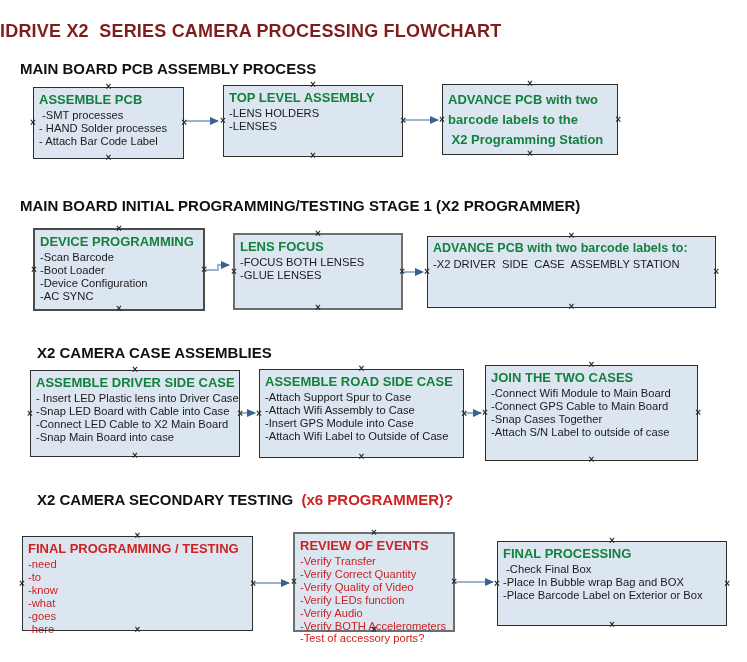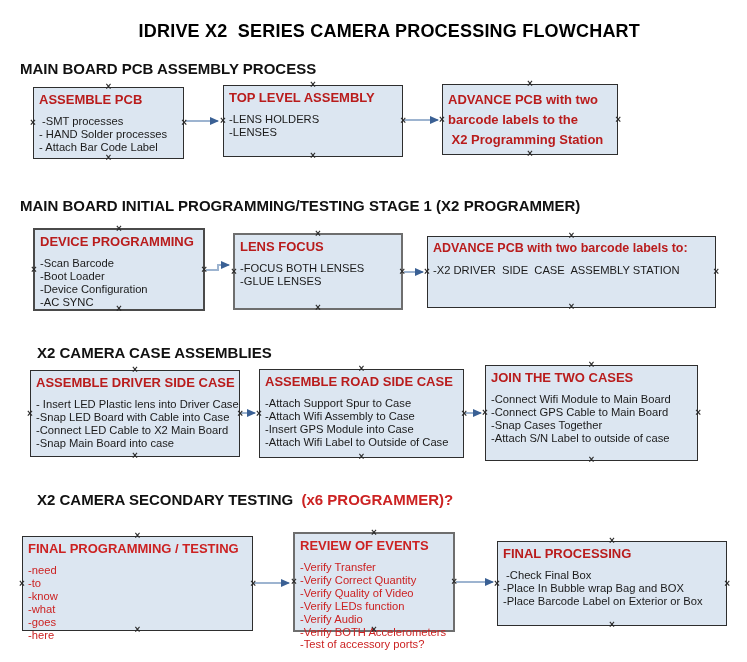--- a/index.html
+++ b/index.html
@@ -1,42 +1,42 @@
 <!DOCTYPE html>
 <html><head>
 <meta charset="utf-8">
 <style>
   html,body{margin:0;padding:0;background:#ffffff;}
   #stage{
     position:relative;width:747px;height:662px;background:#ffffff;overflow:hidden;
     font-family:"Liberation Sans","DejaVu Sans",sans-serif;color:#1a1a1a;
   }
   .page-title{
-    position:absolute;top:21px;left:0;width:640px;text-align:right;
-    font-size:18px;font-weight:bold;letter-spacing:.2px;white-space:pre;color:#000000;
+    position:absolute;top:21px;left:0;width:640px;text-align:left;
+    font-size:18px;font-weight:bold;letter-spacing:.2px;white-space:pre;color:#7f1d1d;
   }
   .section-heading{
     position:absolute;font-size:15px;font-weight:bold;white-space:pre;color:#111;
   }
   .sh1{left:20px;top:60px;}
   .sh2{left:20px;top:197px;}
   .sh3{left:37px;top:344px;}
   .sh4{left:37px;top:491px;}
   .red-text{color:#cc2222;}
 
   .box{
     position:absolute;box-sizing:border-box;background:#dce6f1;
     border:1px solid #2e2e2e;padding:3px 4px 0 5px;overflow:visible;
   }
   .box.thick{border:2px solid #6e6e6e;}
   .box.thick-dark{border:2px solid #4a4a4a;}
-  .box-header{font-size:13px;font-weight:bold;line-height:17px;white-space:pre;color:#b91c1c;}
+  .box-header{font-size:13px;font-weight:bold;line-height:17px;white-space:pre;color:#15803d;}
   .b13 .box-header{line-height:20px;padding-top:2px;}
   .b23 .box-header{font-size:12.5px;}
-  .box-items{margin-top:7px;}
+  .box-items{margin-top:1px;}
   .box-item{font-size:11.2px;line-height:12.9px;white-space:pre;color:#1a1a1a;}
   .box.red .box-header,.box.red .box-item{color:#cc2222;}
 
   
   .b11{left:33px;top:87px;width:151px;height:72px;}
   .b12{left:223px;top:85px;width:180px;height:72px;}
   .b13{left:442px;top:84px;width:176px;height:71px;}
   .b21{left:33px;top:228px;width:172px;height:83px;}
   .b22{left:233px;top:233px;width:170px;height:77px;}
   .b23{left:427px;top:236px;width:289px;height:72px;}

